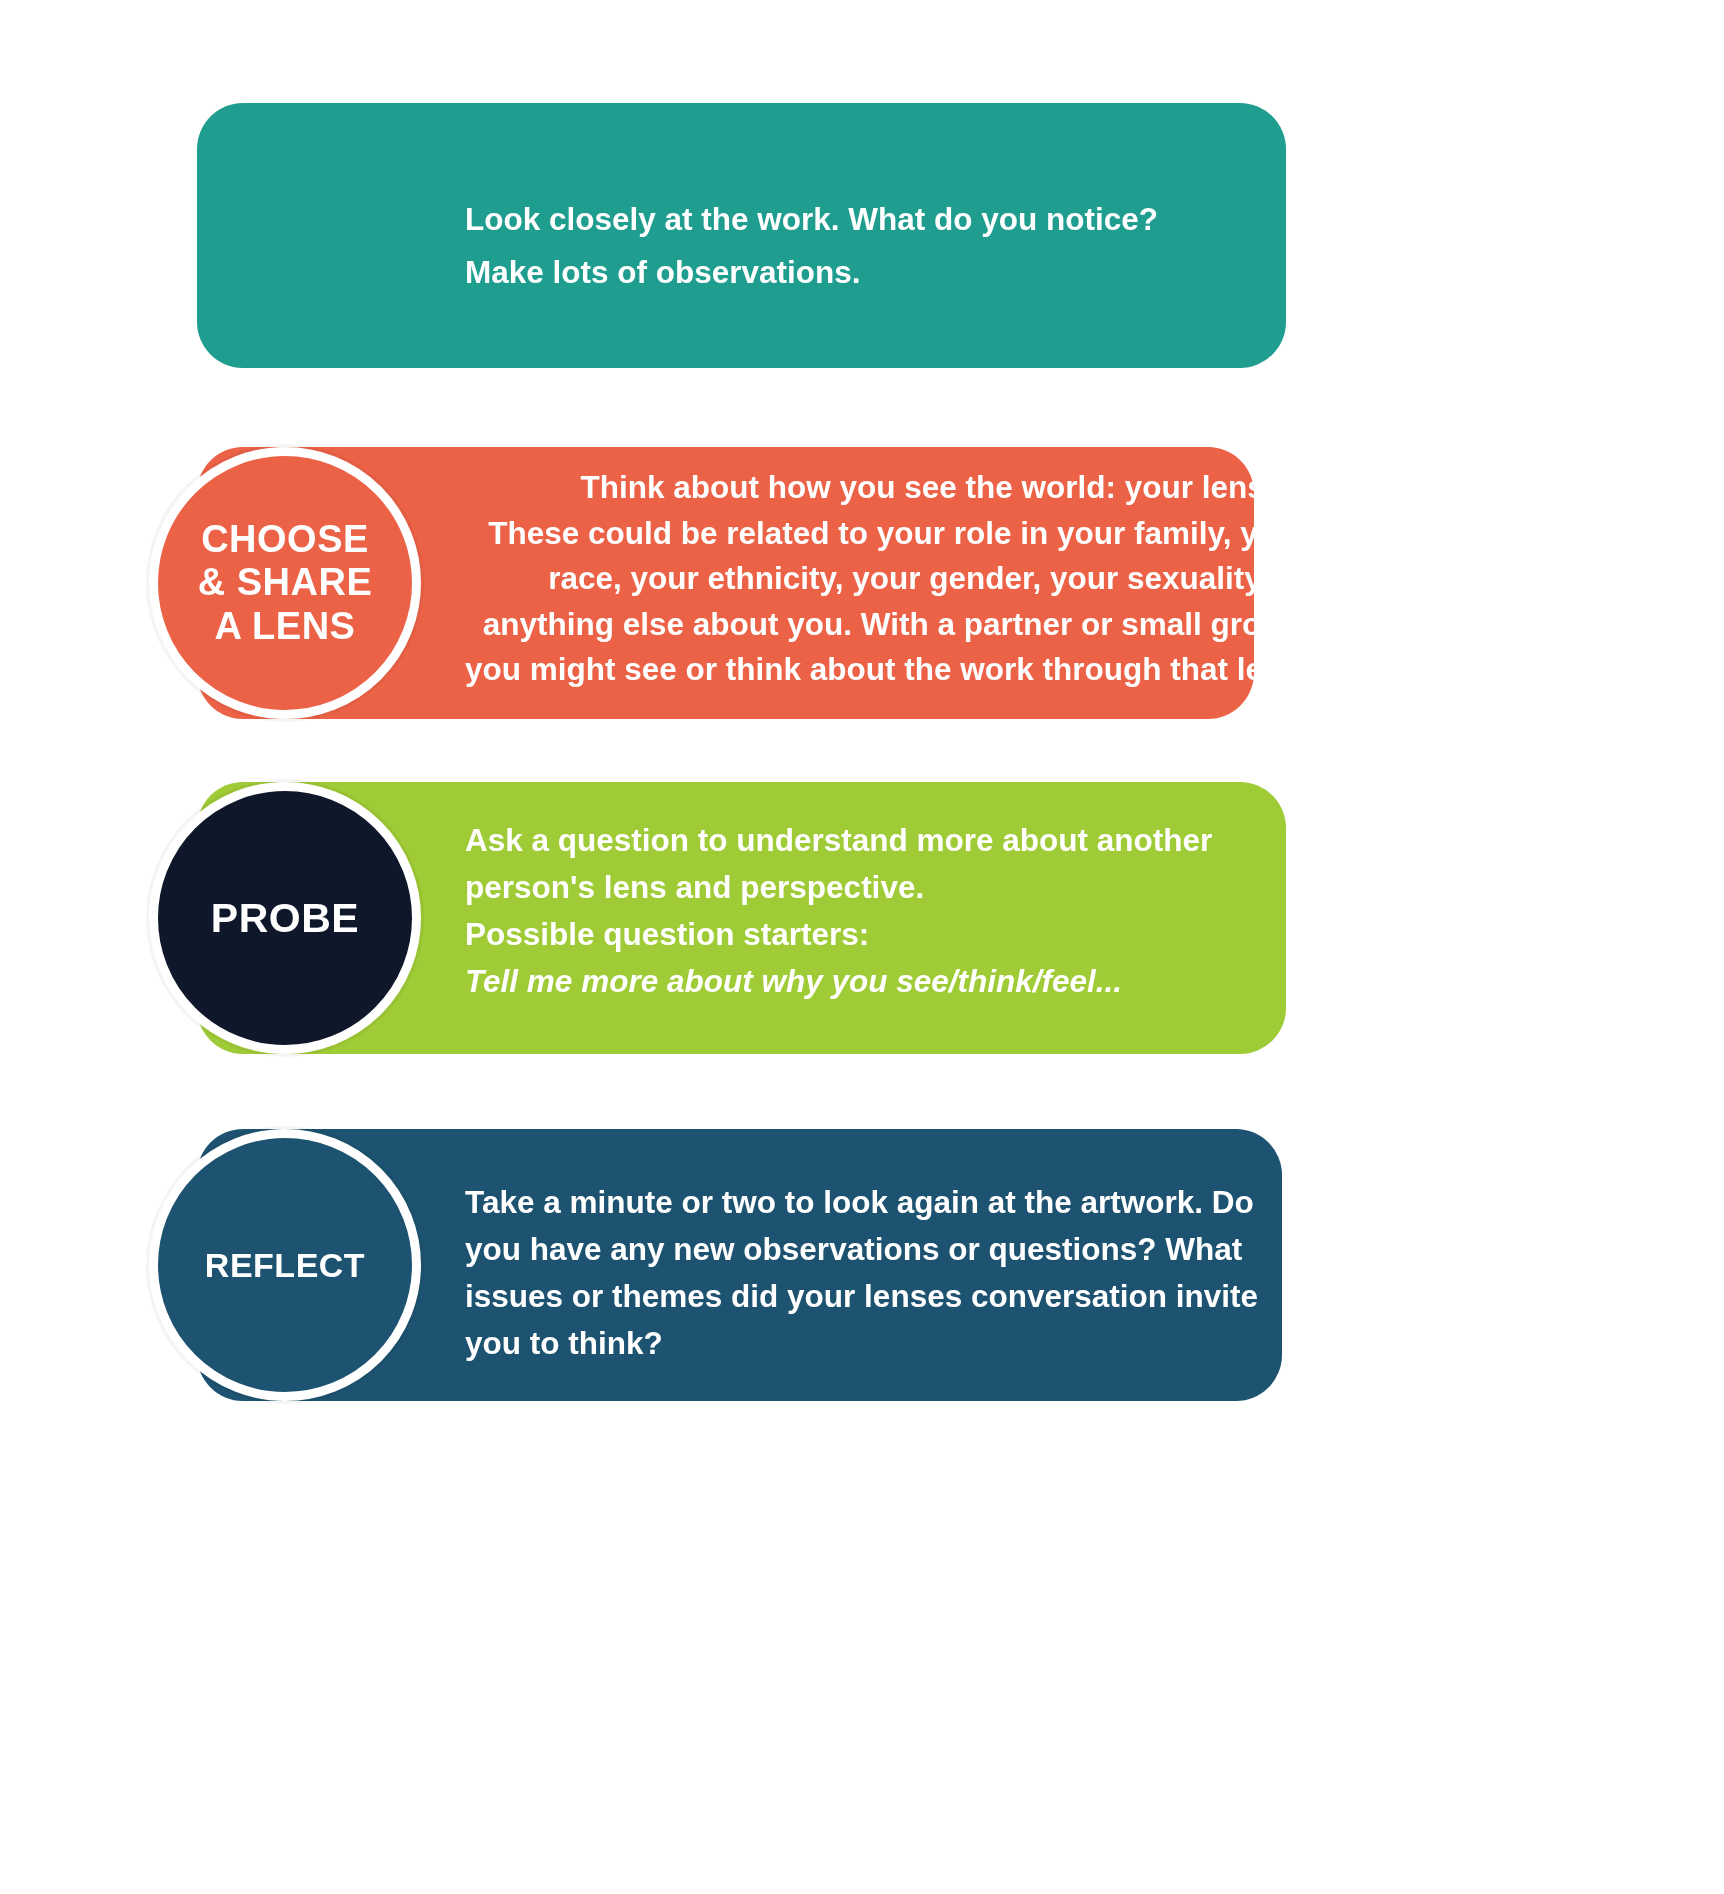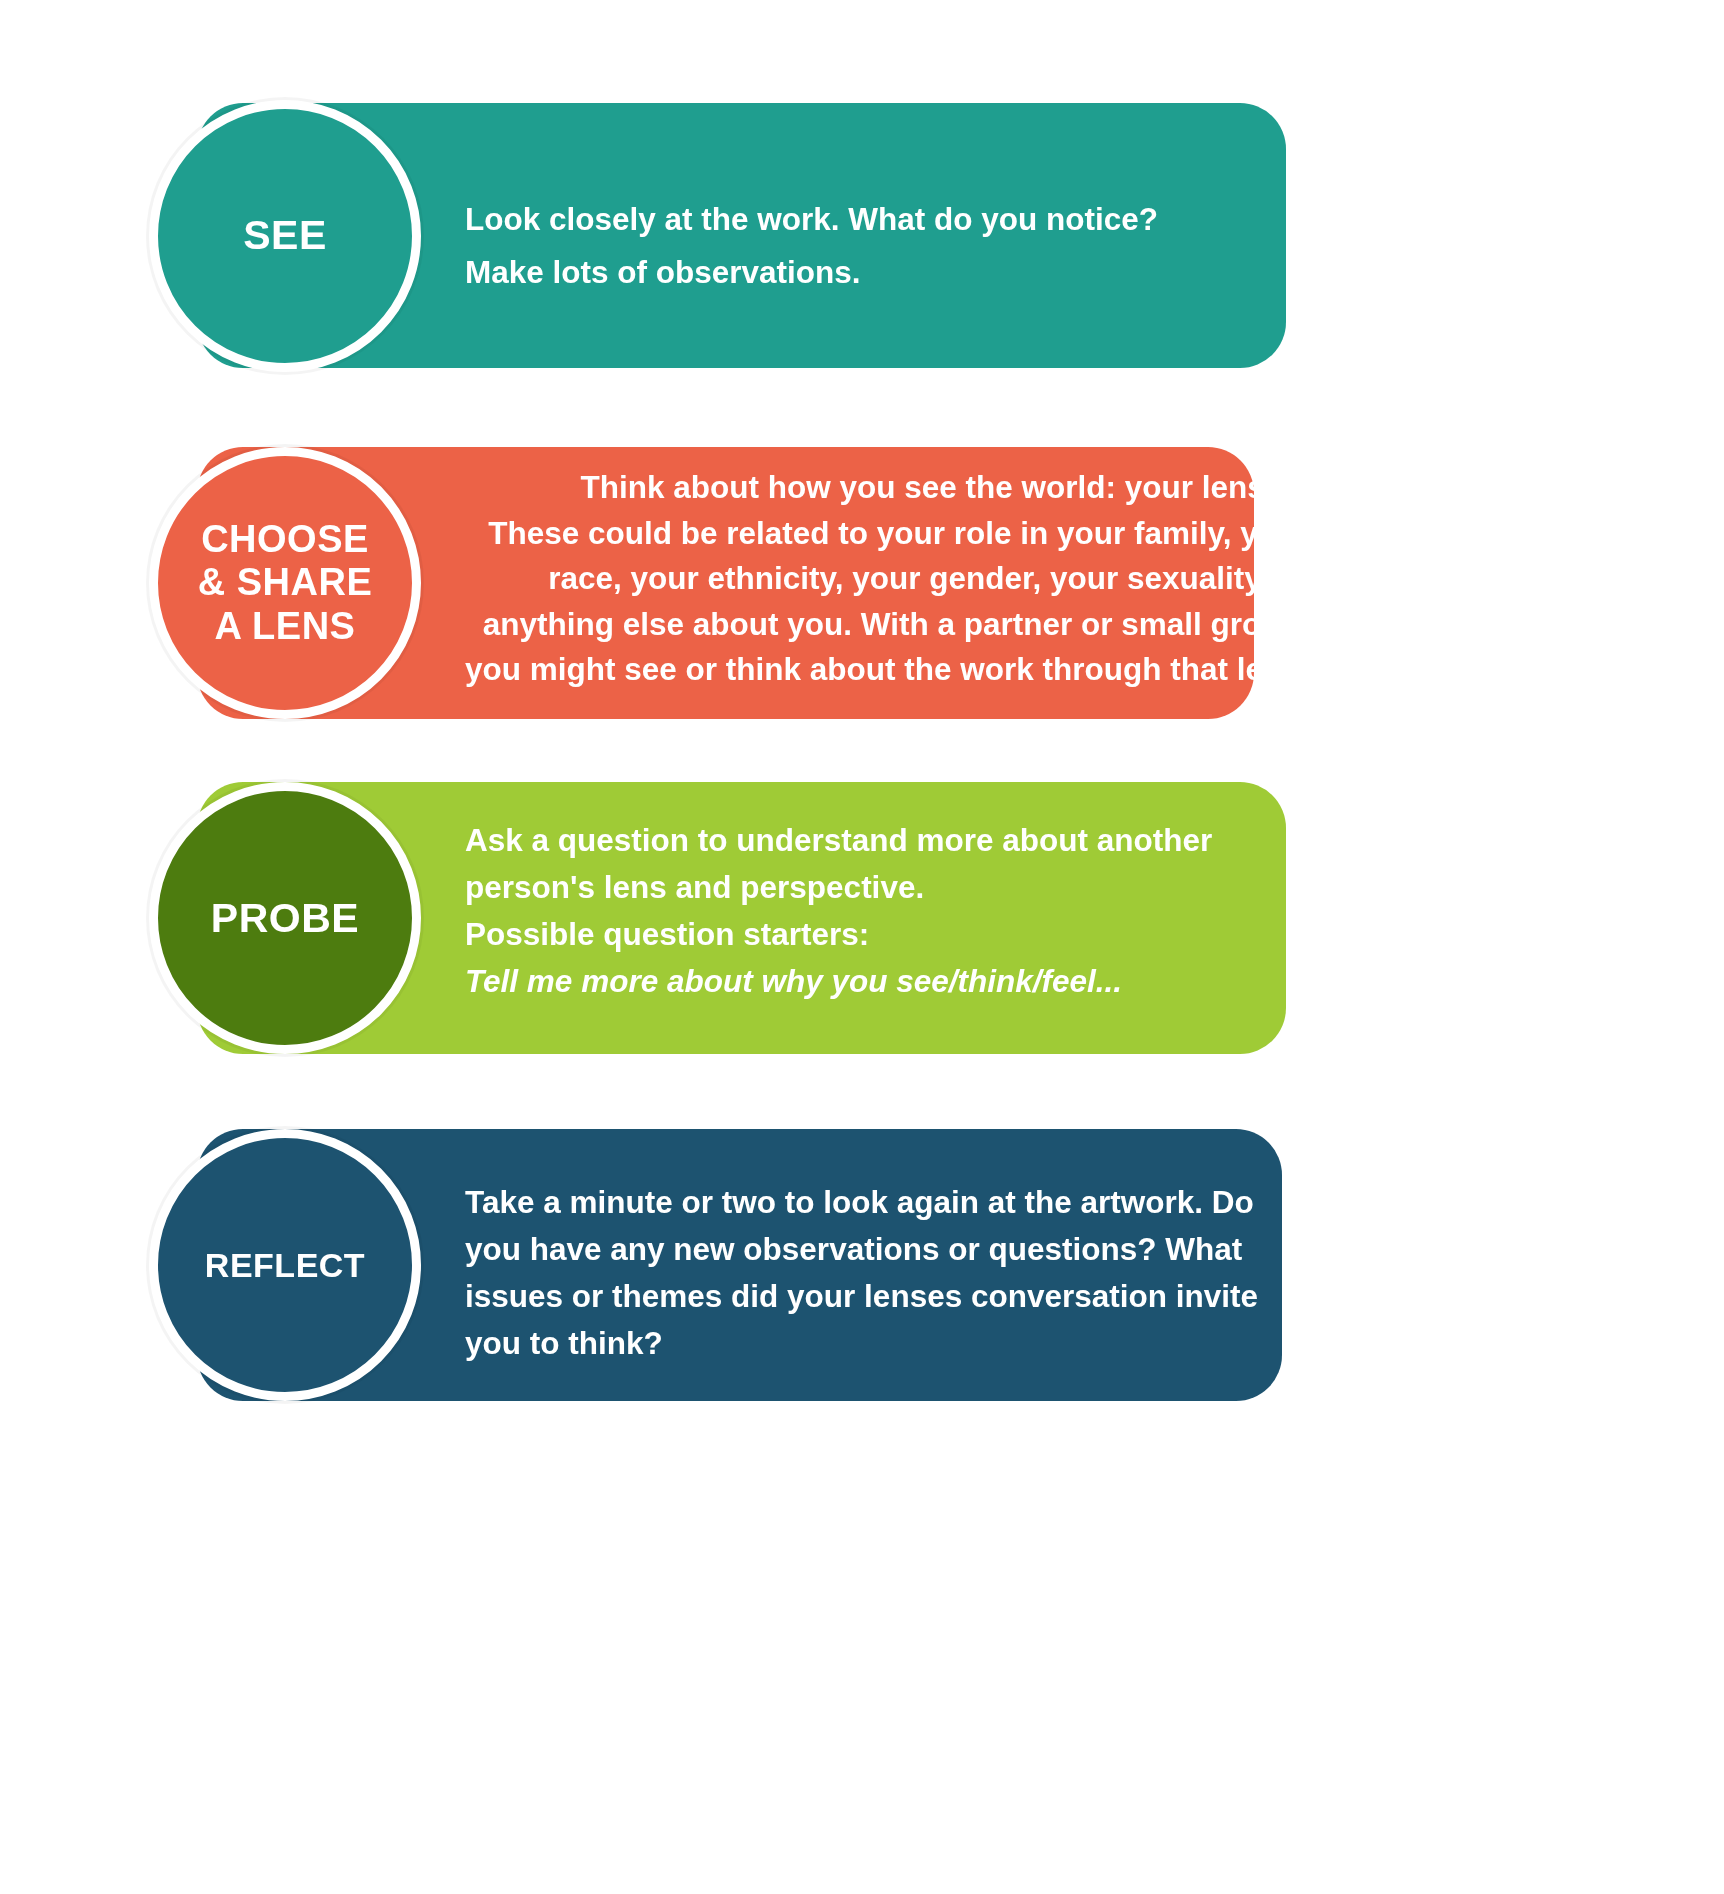--- a/index.html
+++ b/index.html
@@ -117,21 +117,21 @@
     left: 197px;
     top: 782px;
     width: 1089px;
     height: 272px;
     background: #9fcb36;
   }
   #badge-probe {
     left: -48px;
     width: 272px;
     height: 272px;
-    background: #4d7c0f;
+    background: #0f172a;
   }
   #badge-probe .badge-label { font-size: 41px; }
   #text-probe {
     left: 268px;
     top: 35px;
     font-size: 31.5px;
     line-height: 47px;
   }
 
   
@@ -155,23 +155,20 @@
     font-size: 31.5px;
     line-height: 47px;
   }
 </style>
 </head>
 <body>
 
 <div class="sheet">
 
   <div class="card" id="card-see">
-    <div class="badge-wrap" id="badge-see">
-      <div class="badge-label">SEE</div>
-    </div>
     <div class="body-text" id="text-see">
       <p>Look closely at the work. What do you notice?</p>
       <p>Make lots of observations.</p>
     </div>
   </div>
 
   <div class="card" id="card-lens">
     <div class="badge-wrap" id="badge-lens">
       <div class="badge-label">
         <div>CHOOSE</div>

